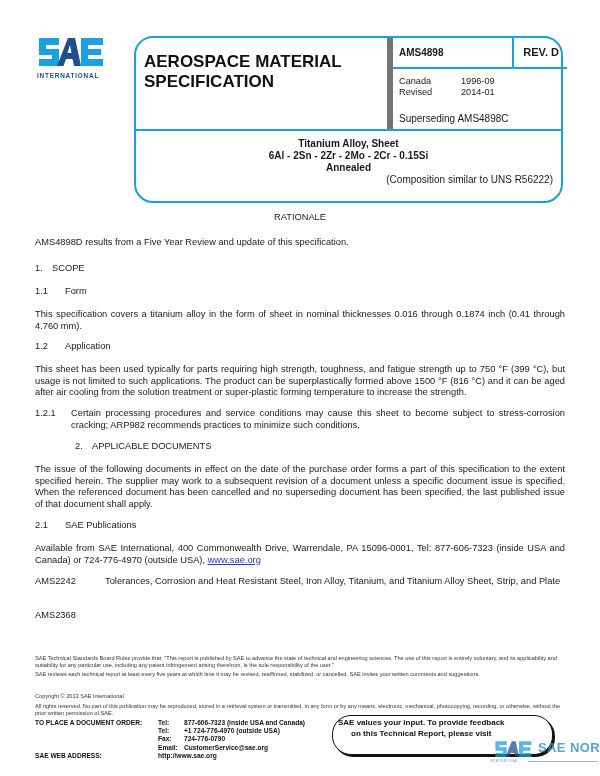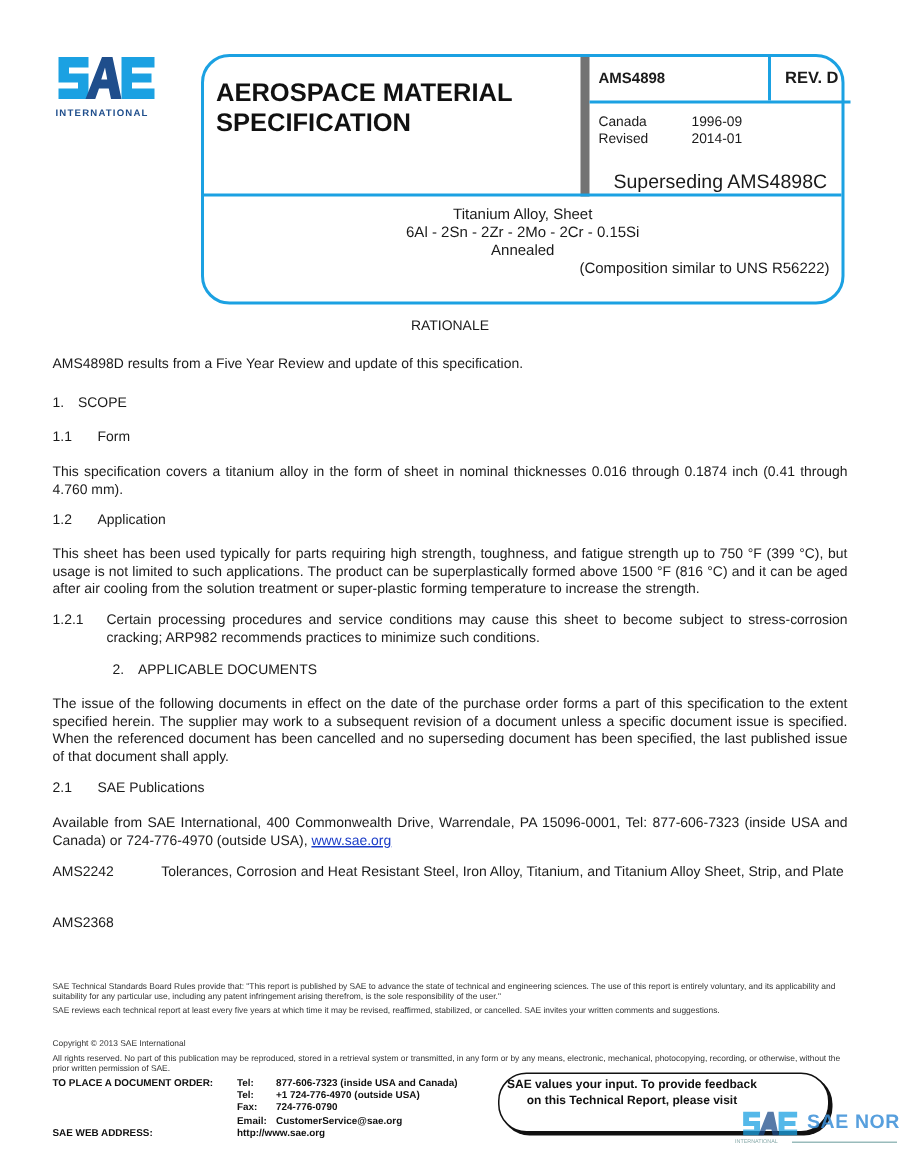--- a/index.html
+++ b/index.html
@@ -16,23 +16,23 @@
   
   .hdr { left:134px; top:36px; width:429px; height:167px; border:2px solid #1ba1e2; box-sizing:border-box; }
   .hdr-title { position:absolute; left:8px; top:14px; font-size:17px; font-weight:bold; line-height:20px; color:#111; }
   .hdr-right { position:absolute; left:251px; top:0; width:176px; height:93px; border-left:6px solid #737373; box-sizing:border-box; }
   .hdr-amsrow { position:absolute; left:0; top:0; width:174px; height:31px; border-bottom:2px solid #1ba1e2; box-sizing:border-box; }
   .hdr-ams { position:absolute; left:6px; top:9px; font-size:10px; font-weight:bold; }
   .hdr-revcell { position:absolute; left:119px; top:0; width:55px; height:29px; border-left:2px solid #1ba1e2; box-sizing:border-box; }
   .hdr-rev { position:absolute; right:8px; top:8px; font-size:11px; font-weight:bold; }
   .hdr-dates { position:absolute; left:6px; top:38px; font-size:9.2px; line-height:11px; }
   .hdr-dates .lbl { display:inline-block; width:62px; }
-  .hdr-sup { position:absolute; left:6px; top:75px; font-size:13px;margin-left:10px; }
+  .hdr-sup { position:absolute; left:6px; top:75px; font-size:10px; }
   .hdr-divider { position:absolute; left:0; top:91px; width:425px; height:2px; background:#1ba1e2; }
-  .hdr-sub { position:absolute; left:0; top:100px; width:425px; text-align:center; font-size:10px; line-height:12px; }
+  .hdr-sub { position:absolute; left:0; top:100px; width:425px; text-align:center; font-size:10px; line-height:12px;font-weight:bold; }
   .hdr-uns { position:absolute; right:8px; top:136px; font-size:10px; }
 
   
   .txt { font-size:9.3px; line-height:11.5px; color:#1a1a1a; }
   .para { left:35px; width:530px; text-align:justify; }
   .num { display:inline-block; width:30px; }
   .ref-code { position:absolute; left:0; }
   .ref-text { position:absolute; left:70px; width:460px; }
   .link { color:#1a3cc8; text-decoration:underline; }
 
@@ -115,21 +115,21 @@
 </div>
 <div class="abs txt para" style="top:464px;">The issue of the following documents in effect on the date of the purchase order forms a part of this specification to the extent specified herein. The supplier may work to a subsequent revision of a document unless a specific document issue is specified. When the referenced document has been cancelled and no superseding document has been specified, the last published issue of that document shall apply.</div>
 
 <div class="abs txt" style="left:35px;top:520px;">
   <span class="num">2.1</span><span>SAE Publications</span>
 </div>
 <div class="abs txt para" style="top:543px;">
   <span>Available from SAE International, 400 Commonwealth Drive, Warrendale, PA 15096-0001, Tel: 877-606-7323 (inside USA and Canada) or 724-776-4970 (outside USA), </span><span class="link">www.sae.org</span>
 </div>
 
-<div class="abs txt" style="left:35px;top:576px;width:530px;height:40px;text-align:center;">
+<div class="abs txt" style="left:35px;top:576px;width:530px;height:40px;">
   <span class="ref-code">AMS2242</span>
   <span class="ref-text">Tolerances, Corrosion and Heat Resistant Steel, Iron Alloy, Titanium, and Titanium Alloy Sheet, Strip, and Plate</span>
 </div>
 <div class="abs txt" style="left:35px;top:610px;width:530px;height:20px;">
   <span class="ref-code">AMS2368</span>
 </div>
 
 <div class="abs fine" style="left:35px;top:655px;width:530px;">SAE Technical Standards Board Rules provide that: "This report is published by SAE to advance the state of technical and engineering sciences. The use of this report is entirely voluntary, and its applicability and suitability for any particular use, including any patent infringement arising therefrom, is the sole responsibility of the user."</div>
 <div class="abs fine" style="left:35px;top:671px;width:530px;">SAE reviews each technical report at least every five years at which time it may be revised, reaffirmed, stabilized, or cancelled. SAE invites your written comments and suggestions.</div>
 <div class="abs fine" style="left:35px;top:693px;width:530px;">Copyright © 2013 SAE International</div>

